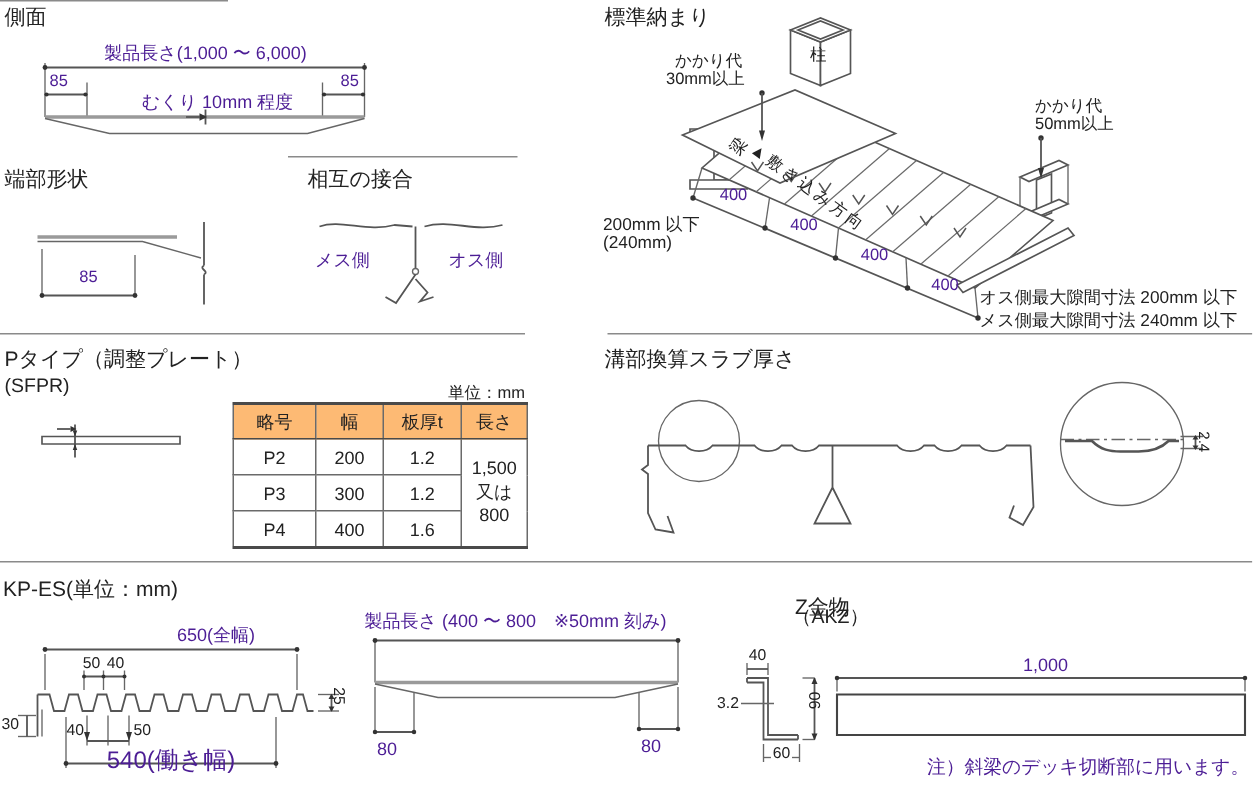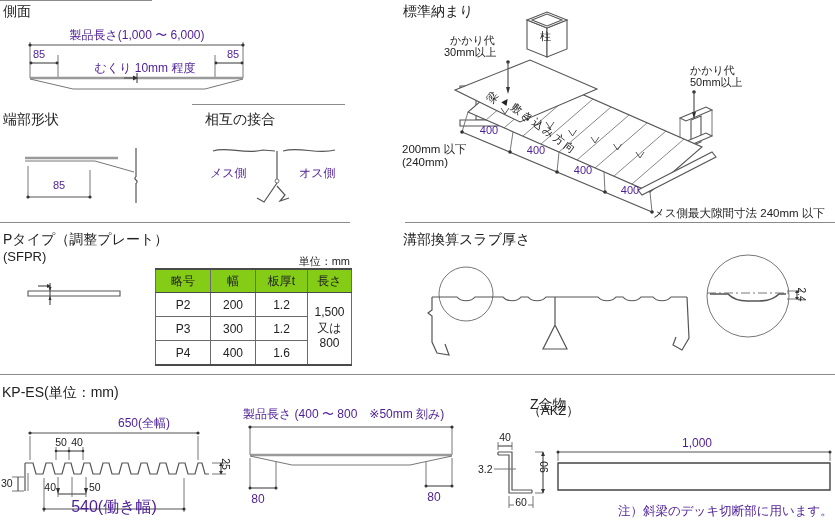--- a/index.html
+++ b/index.html
@@ -19,21 +19,21 @@
   .ln{stroke:#555;stroke-width:1.2;fill:none;}
   .thin{stroke:#666;stroke-width:0.9;fill:none;}
   .gray{stroke:#9a9a9a;stroke-width:2.4;fill:none;}
   .wfill{fill:#fff;stroke:#555;stroke-width:1.1;}
   .dot{fill:#333;stroke:none;}
   .arr{fill:#333;stroke:none;}
   table.ptable{border-collapse:collapse;table-layout:fixed;
     border-top:2px solid #4a4a4a;border-bottom:2px solid #4a4a4a;}
   table.ptable th,table.ptable td{border:1px solid #6a6a6a;text-align:center;
     font-size:12px;font-weight:normal;padding:0;height:23px;color:#222;}
-  table.ptable th{background:#84cc16;border-bottom:1.5px solid #4a4a4a;height:22px;}
+  table.ptable th{background:#fdba74;border-bottom:1.5px solid #4a4a4a;height:22px;}
   td.merged{white-space:pre-line;line-height:1.3;font-size:12px;}
 </style>
 </head>
 <body>
 
 <div id="canvas">
 
   <div class="divider" style="left:0;top:104;width:152px;"></div>
   <div class="divider" style="left:192px;top:104px;width:153px;"></div>
   <div class="divider" style="left:0;top:222px;width:350px;"></div>
@@ -165,20 +165,21 @@
   <span class="abs lbl" style="left:690px;top:75px;font-size:11px;">50mm以上</span>
   <span class="abs lbl" style="left:540px;top:29px;font-size:11px;">柱</span>
   <span class="abs lbl" style="left:487px;top:90px;font-size:11px;transform:rotate(-55deg);">梁</span>
   <span class="abs lbl" style="left:506px;top:92px;font-size:11px;letter-spacing:2px;transform:rotate(36deg);transform-origin:0 0;">▲敷き込み方向</span>
   <span class="abs dim ctr" style="left:474px;top:124px;width:30px;">400</span>
   <span class="abs dim ctr" style="left:521px;top:144px;width:30px;">400</span>
   <span class="abs dim ctr" style="left:568px;top:164px;width:30px;">400</span>
   <span class="abs dim ctr" style="left:615px;top:184px;width:30px;">400</span>
   <span class="abs lbl" style="left:402px;top:142px;text-align:right;">200mm 以下</span>
   <span class="abs lbl" style="left:402px;top:156px;">(240mm)</span>
+  <span class="abs lbl" style="left:653px;top:191px;">オス側最大隙間寸法 200mm 以下</span>
   <span class="abs lbl" style="left:653px;top:206px;">メス側最大隙間寸法 240mm 以下</span>
 
   <span class="abs t" style="left:3px;top:231px;">Pタイプ（調整プレート）</span>
   <span class="abs t2" style="left:3px;top:249px;">(SFPR)</span>
   <span class="abs dims rgt" style="left:290px;top:254px;width:60px;font-size:11px;">単位：mm</span>
   <svg style="left:20px;top:278px;" width="130" height="32" viewBox="0 0 130 32">
     <rect class="wfill" x="8" y="13" width="92" height="5"></rect>
     <line class="ln" x1="30" y1="5" x2="30" y2="27"></line>
     <line class="ln" x1="18" y1="8" x2="27" y2="8"></line>
       <polygon class="arr" points="27,6 31,8 27,10"></polygon>

